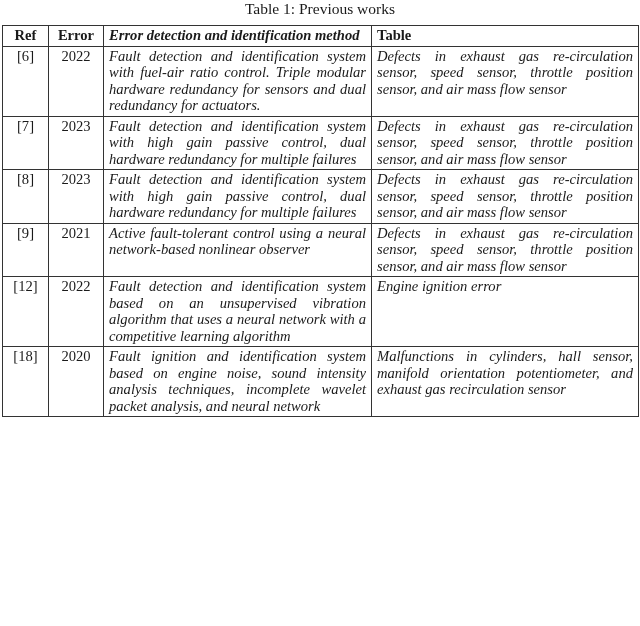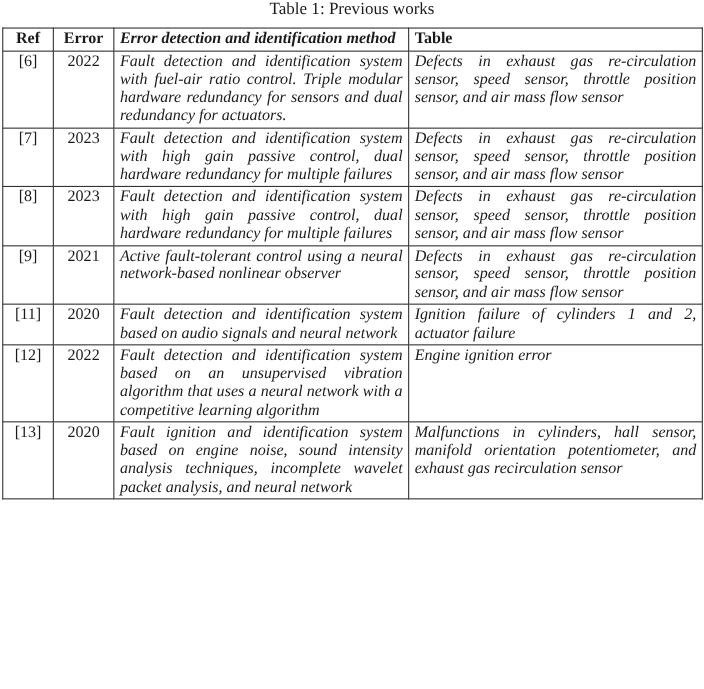--- a/index.html
+++ b/index.html
@@ -83,31 +83,25 @@
       <td class="c-method">Fault detection and identification system with high gain passive control, dual hardware redundancy for multiple failures</td>
       <td class="c-error">Defects in exhaust gas re-circulation sensor, speed sensor, throttle position sensor, and air mass flow sensor</td>
     </tr>
     <tr>
       <td class="c-ref">[9]</td>
       <td class="c-year">2021</td>
       <td class="c-method">Active fault-tolerant control using a neural network-based nonlinear observer</td>
       <td class="c-error">Defects in exhaust gas re-circulation sensor, speed sensor, throttle position sensor, and air mass flow sensor</td>
     </tr>
     <tr>
-      <td class="c-ref">[11]</td>
-      <td class="c-year">2020</td>
-      <td class="c-method">Fault detection and identification system based on audio signals and neural network</td>
-      <td class="c-error">Ignition failure of cylinders 1 and 2, actuator failure</td>
-    </tr>
-    <tr>
       <td class="c-ref">[12]</td>
       <td class="c-year">2022</td>
       <td class="c-method">Fault detection and identification system based on an unsupervised vibration algorithm that uses a neural network with a competitive learning algorithm</td>
       <td class="c-error">Engine ignition error</td>
     </tr>
     <tr>
-      <td class="c-ref">[13]</td>
+      <td class="c-ref">[18]</td>
       <td class="c-year">2020</td>
       <td class="c-method">Fault ignition and identification system based on engine noise, sound intensity analysis techniques, incomplete wavelet packet analysis, and neural network</td>
       <td class="c-error">Malfunctions in cylinders, hall sensor, manifold orientation potentiometer, and exhaust gas recirculation sensor</td>
     </tr>
   </tbody>
 </table>
 
 </body></html>

